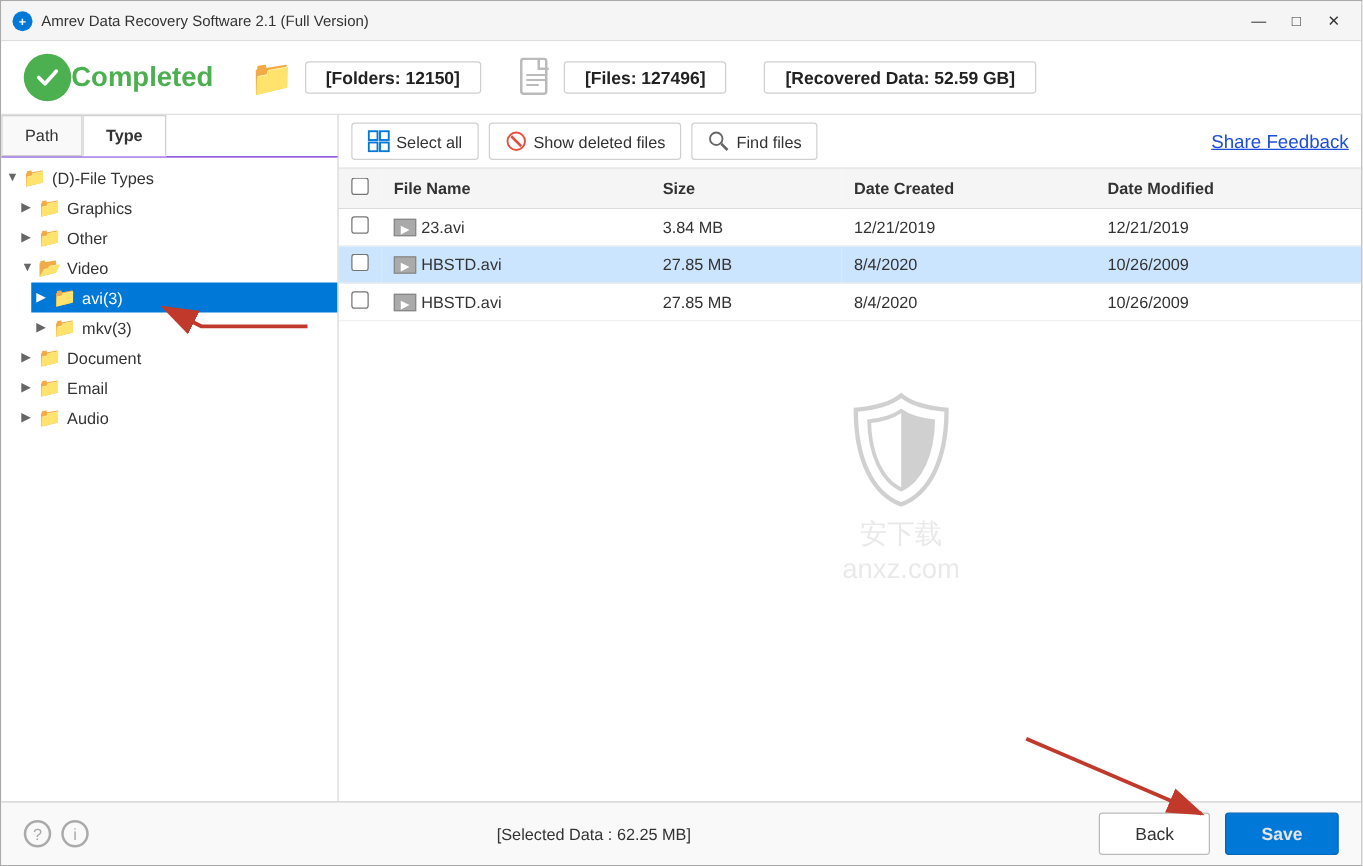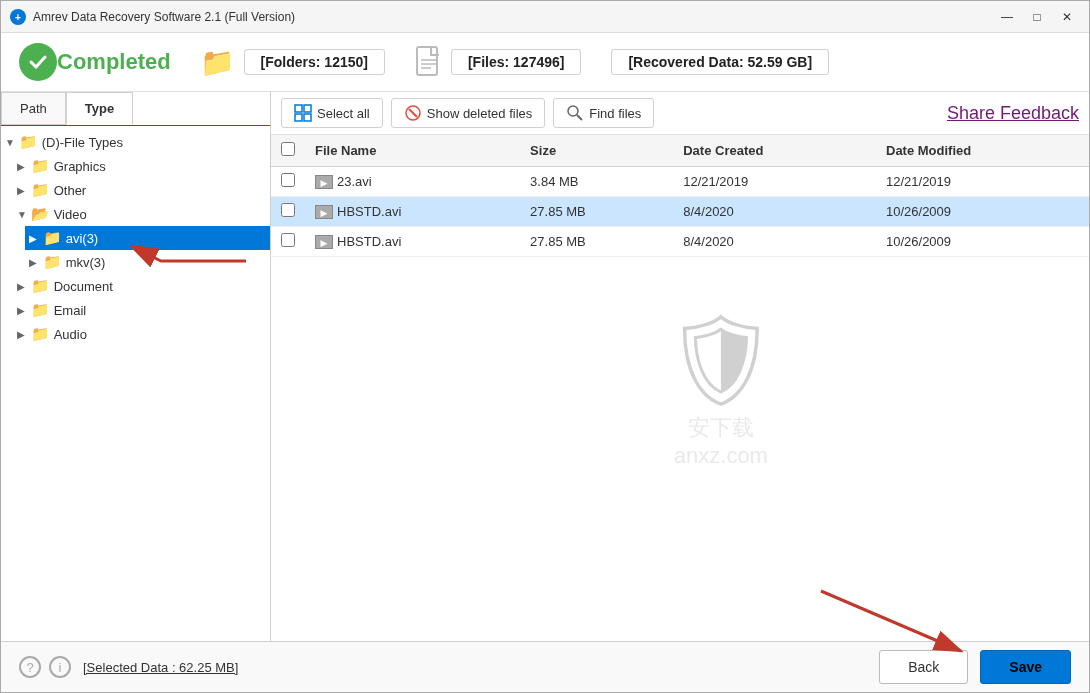--- a/index.html
+++ b/index.html
@@ -40,38 +40,38 @@
     .indent2 { margin-left: 24px; }
     .expand-arrow { width: 14px; display: inline-block; font-size: 10px; color: #666; }
     .tree-item.selected .expand-arrow { color: #fff; }
     .folder-icon { color: #f0a500; font-size: 15px; margin-right: 4px; }
     .folder-icon-open { color: #f0a500; font-size: 15px; margin-right: 4px; }
 
     
     .right-panel { flex: 1; display: flex; flex-direction: column; background: #fff; }
     .toolbar { display: flex; align-items: center; padding: 6px 10px; border-bottom: 1px solid #e0e0e0; gap: 8px; }
     .tool-btn { display: flex; align-items: center; gap: 5px; padding: 5px 12px; font-size: 13px; cursor: pointer; border: 1px solid #d0d0d0; background: #fff; color: #333; border-radius: 3px; }
-    .share-link { margin-left: auto; font-size: 18px; color: #701a75; text-decoration: underline; cursor: pointer; }
+    .share-link { margin-left: auto; font-size: 15px; color: #1d4ed8; text-decoration: underline; cursor: pointer; }
 
     
     .file-table { flex: 1; overflow-y: auto; }
     table { width: 100%; border-collapse: collapse; }
     thead th { background: #f5f5f5; font-size: 13px; font-weight: bold; color: #333; text-align: left; padding: 7px 10px; border-bottom: 1px solid #d0d0d0; position: sticky; top: 0; }
     tbody tr { border-bottom: 1px solid #f0f0f0; }
     tbody tr.highlighted { background: #cce5ff; }
     tbody td { font-size: 13px; color: #333; padding: 6px 10px; vertical-align: middle; }
     .file-type-icon { width: 18px; height: 14px; background: #aaa; display: inline-block; border: 1px solid #888; font-size: 9px; color: #fff; text-align: center; line-height: 14px; margin-right: 4px; }
     .file-name-cell { display: flex; align-items: center; }
     input[type=checkbox] { width: 14px; height: 14px; cursor: pointer; }
 
     
     .bottom-bar { border-top: 1px solid #d0d0d0; padding: 8px 18px; display: flex; align-items: center; justify-content: flex-end; gap: 12px; background: #f9f9f9; }
-    .selected-data { font-size: 13px; color: #333; margin-right: auto; text-align: left; flex: 1; text-decoration: underline; }
+    .selected-data { font-size: 13px; color: #333; margin-right: auto; text-align: center; flex: 1; }
     .bottom-btn { padding: 8px 28px; font-size: 14px; cursor: pointer; border-radius: 3px; border: 1px solid #bbb; background: #fff; color: #333; }
-    .bottom-btn.primary { background: #0078d7; color: #000000; border-color: #0067b8; font-weight: bold; }
+    .bottom-btn.primary { background: #0078d7; color: #e5e5e5; border-color: #0067b8; font-weight: bold; }
 
     .info-row { display: flex; align-items: center; gap: 8px; }
     .info-icon { width: 22px; height: 22px; border-radius: 50%; border: 2px solid #aaa; display: flex; align-items: center; justify-content: center; font-size: 13px; color: #aaa; cursor: pointer; }
 
     
     .watermark { position: absolute; top: 50%; left: 55%; transform: translate(-50%, -50%); opacity: 0.18; text-align: center; pointer-events: none; }
     .watermark-shield { font-size: 90px; }
     .watermark-text { font-size: 22px; color: #888; }
   </style>
 </head>

